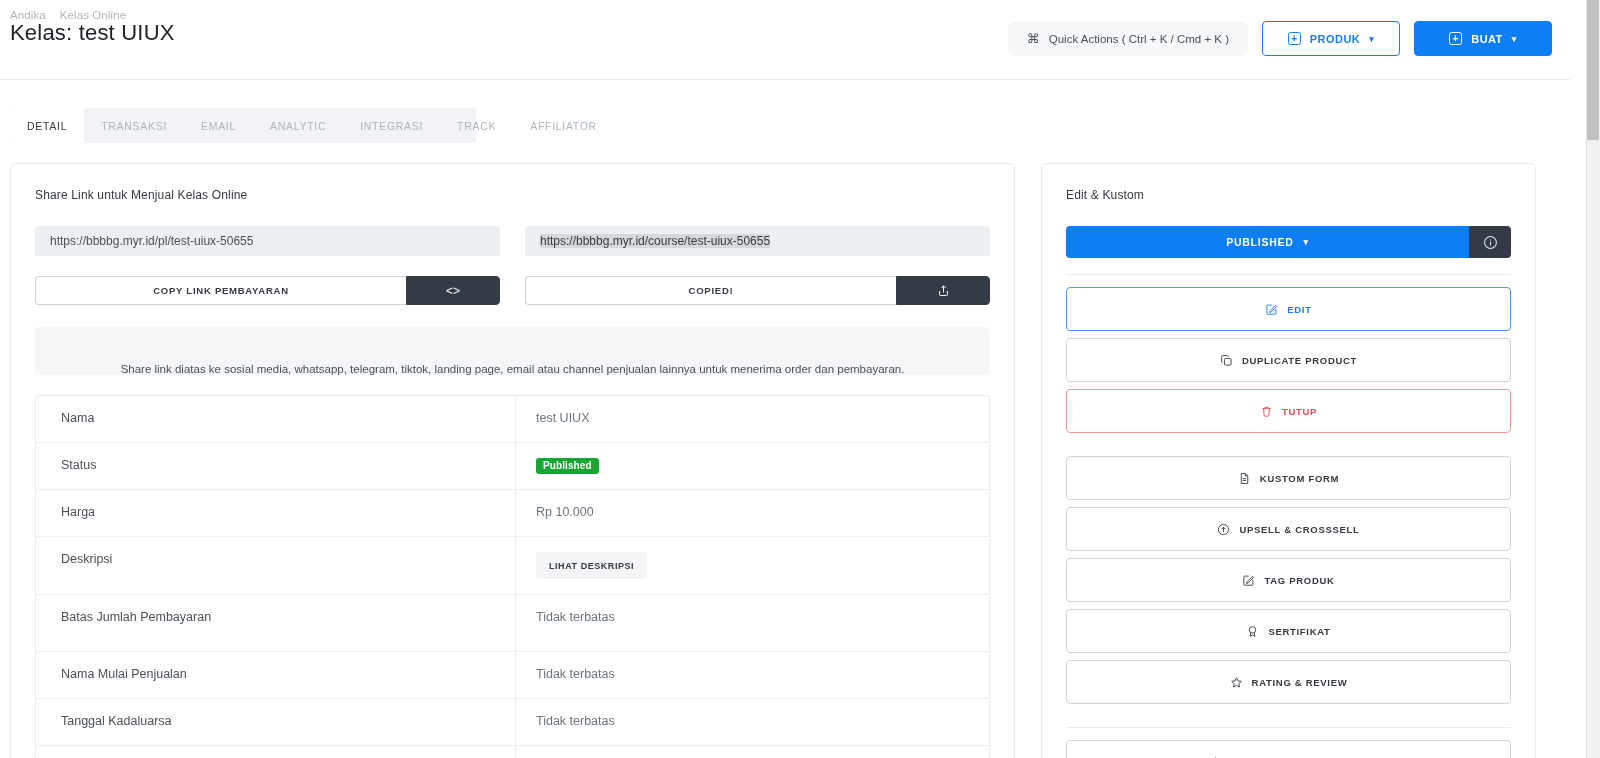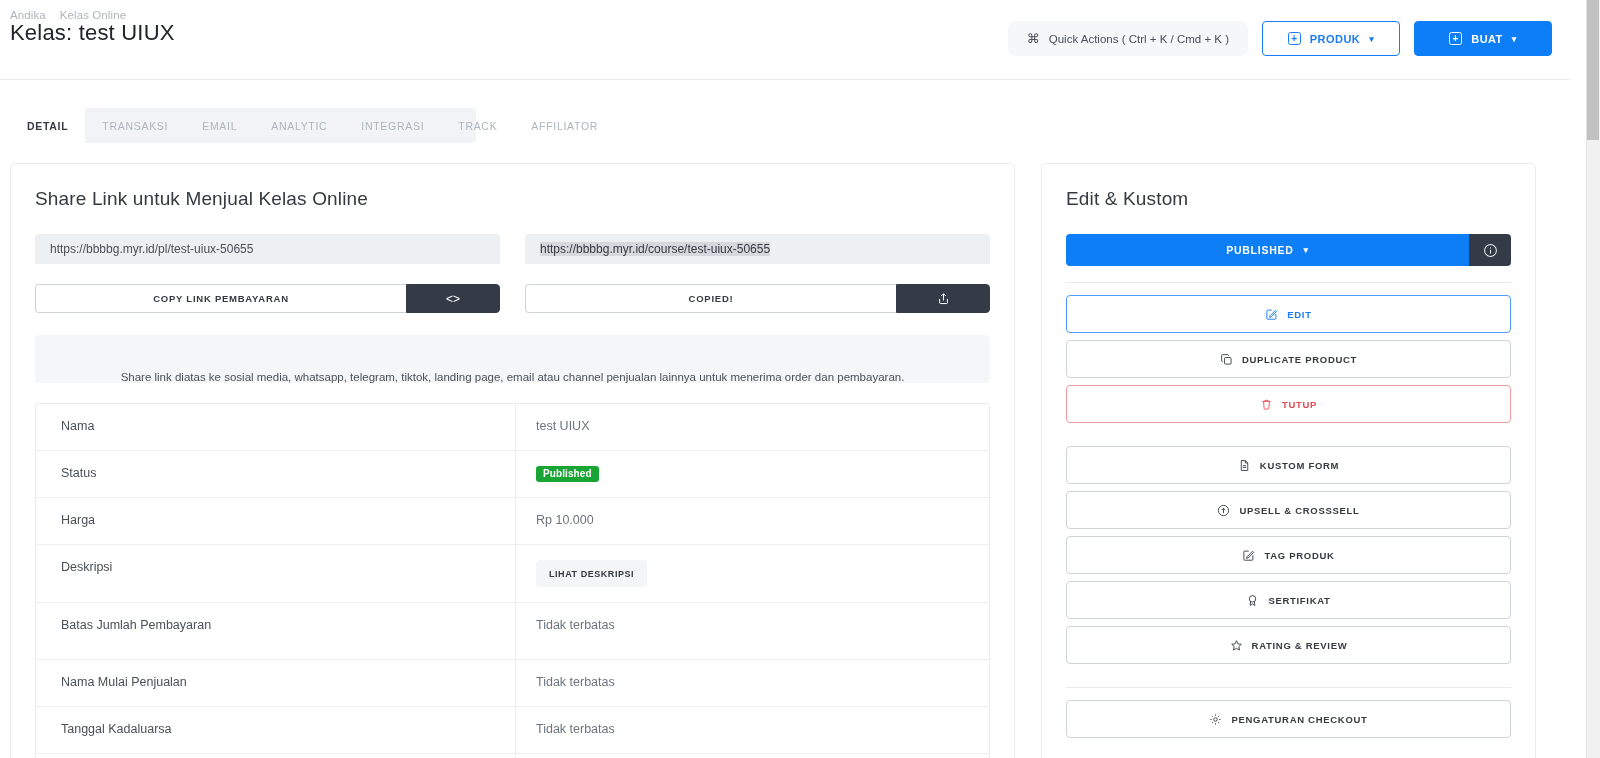--- a/index.html
+++ b/index.html
@@ -92,39 +92,39 @@
   .tab {
     display: flex; align-items: center; justify-content: center;
     padding: 0 17px;
     font-size: 10.5px; letter-spacing: .7px;
     color: #adb5bd;
     font-weight: 400;
   }
   .tab.active {
     background: #fff;
     color: #343a40;
-    font-weight: 700;
+    font-weight: 400;
     border-radius: 4px 0 0 4px;
   }
   
   .content {
     display: flex;
     gap: 26px;
     margin: 20px 10px 0 10px;
     align-items: flex-start;
   }
   .card {
     background: #fff;
     border: 1px solid #e9ecef;
     border-radius: 5px;
   }
   .left-card { width: 1005px; padding: 24px 24px 0 24px; }
   .right-card { width: 495px; padding: 24px 24px 30px 24px; }
   .card-title {
-    font-size: 19px; color: #343a40; font-weight: 400;
+    font-size: 12px; color: #343a40; font-weight: 400;
     letter-spacing: .15px;
     margin-bottom: 24px;
   }
   
   .links-row { display: flex; gap: 25px; justify-content: space-between; }
   .link-col { flex: 1; }
   .link-box {
     background: #edf0f3;
     border-radius: 4px 4px 0 0;
     height: 30px;
@@ -219,21 +219,21 @@
   }
   .info-btn {
     width: 42px; height: 32px;
     background: #343b46;
     border-radius: 0 4px 4px 0;
     color: #fff;
     display: flex; align-items: center; justify-content: center;
   }
   .panel-sep { height: 1px; background: #e9ecef; margin: 0 0 12px 0; }
   .pbtn {
-    height: 38px;
+    height: 44px;
     width: 100%;
     border: 1px solid #ced4da;
     border-radius: 4px;
     background: #fff;
     color: #343a40;
     font-size: 9.5px; letter-spacing: .7px; font-weight: 600;
     display: flex; align-items: center; justify-content: center; gap: 9px;
     margin-bottom: 7px;
   }
   .pbtn.blue { border-color: #4d9cf7; color: #1a7cf5; }

